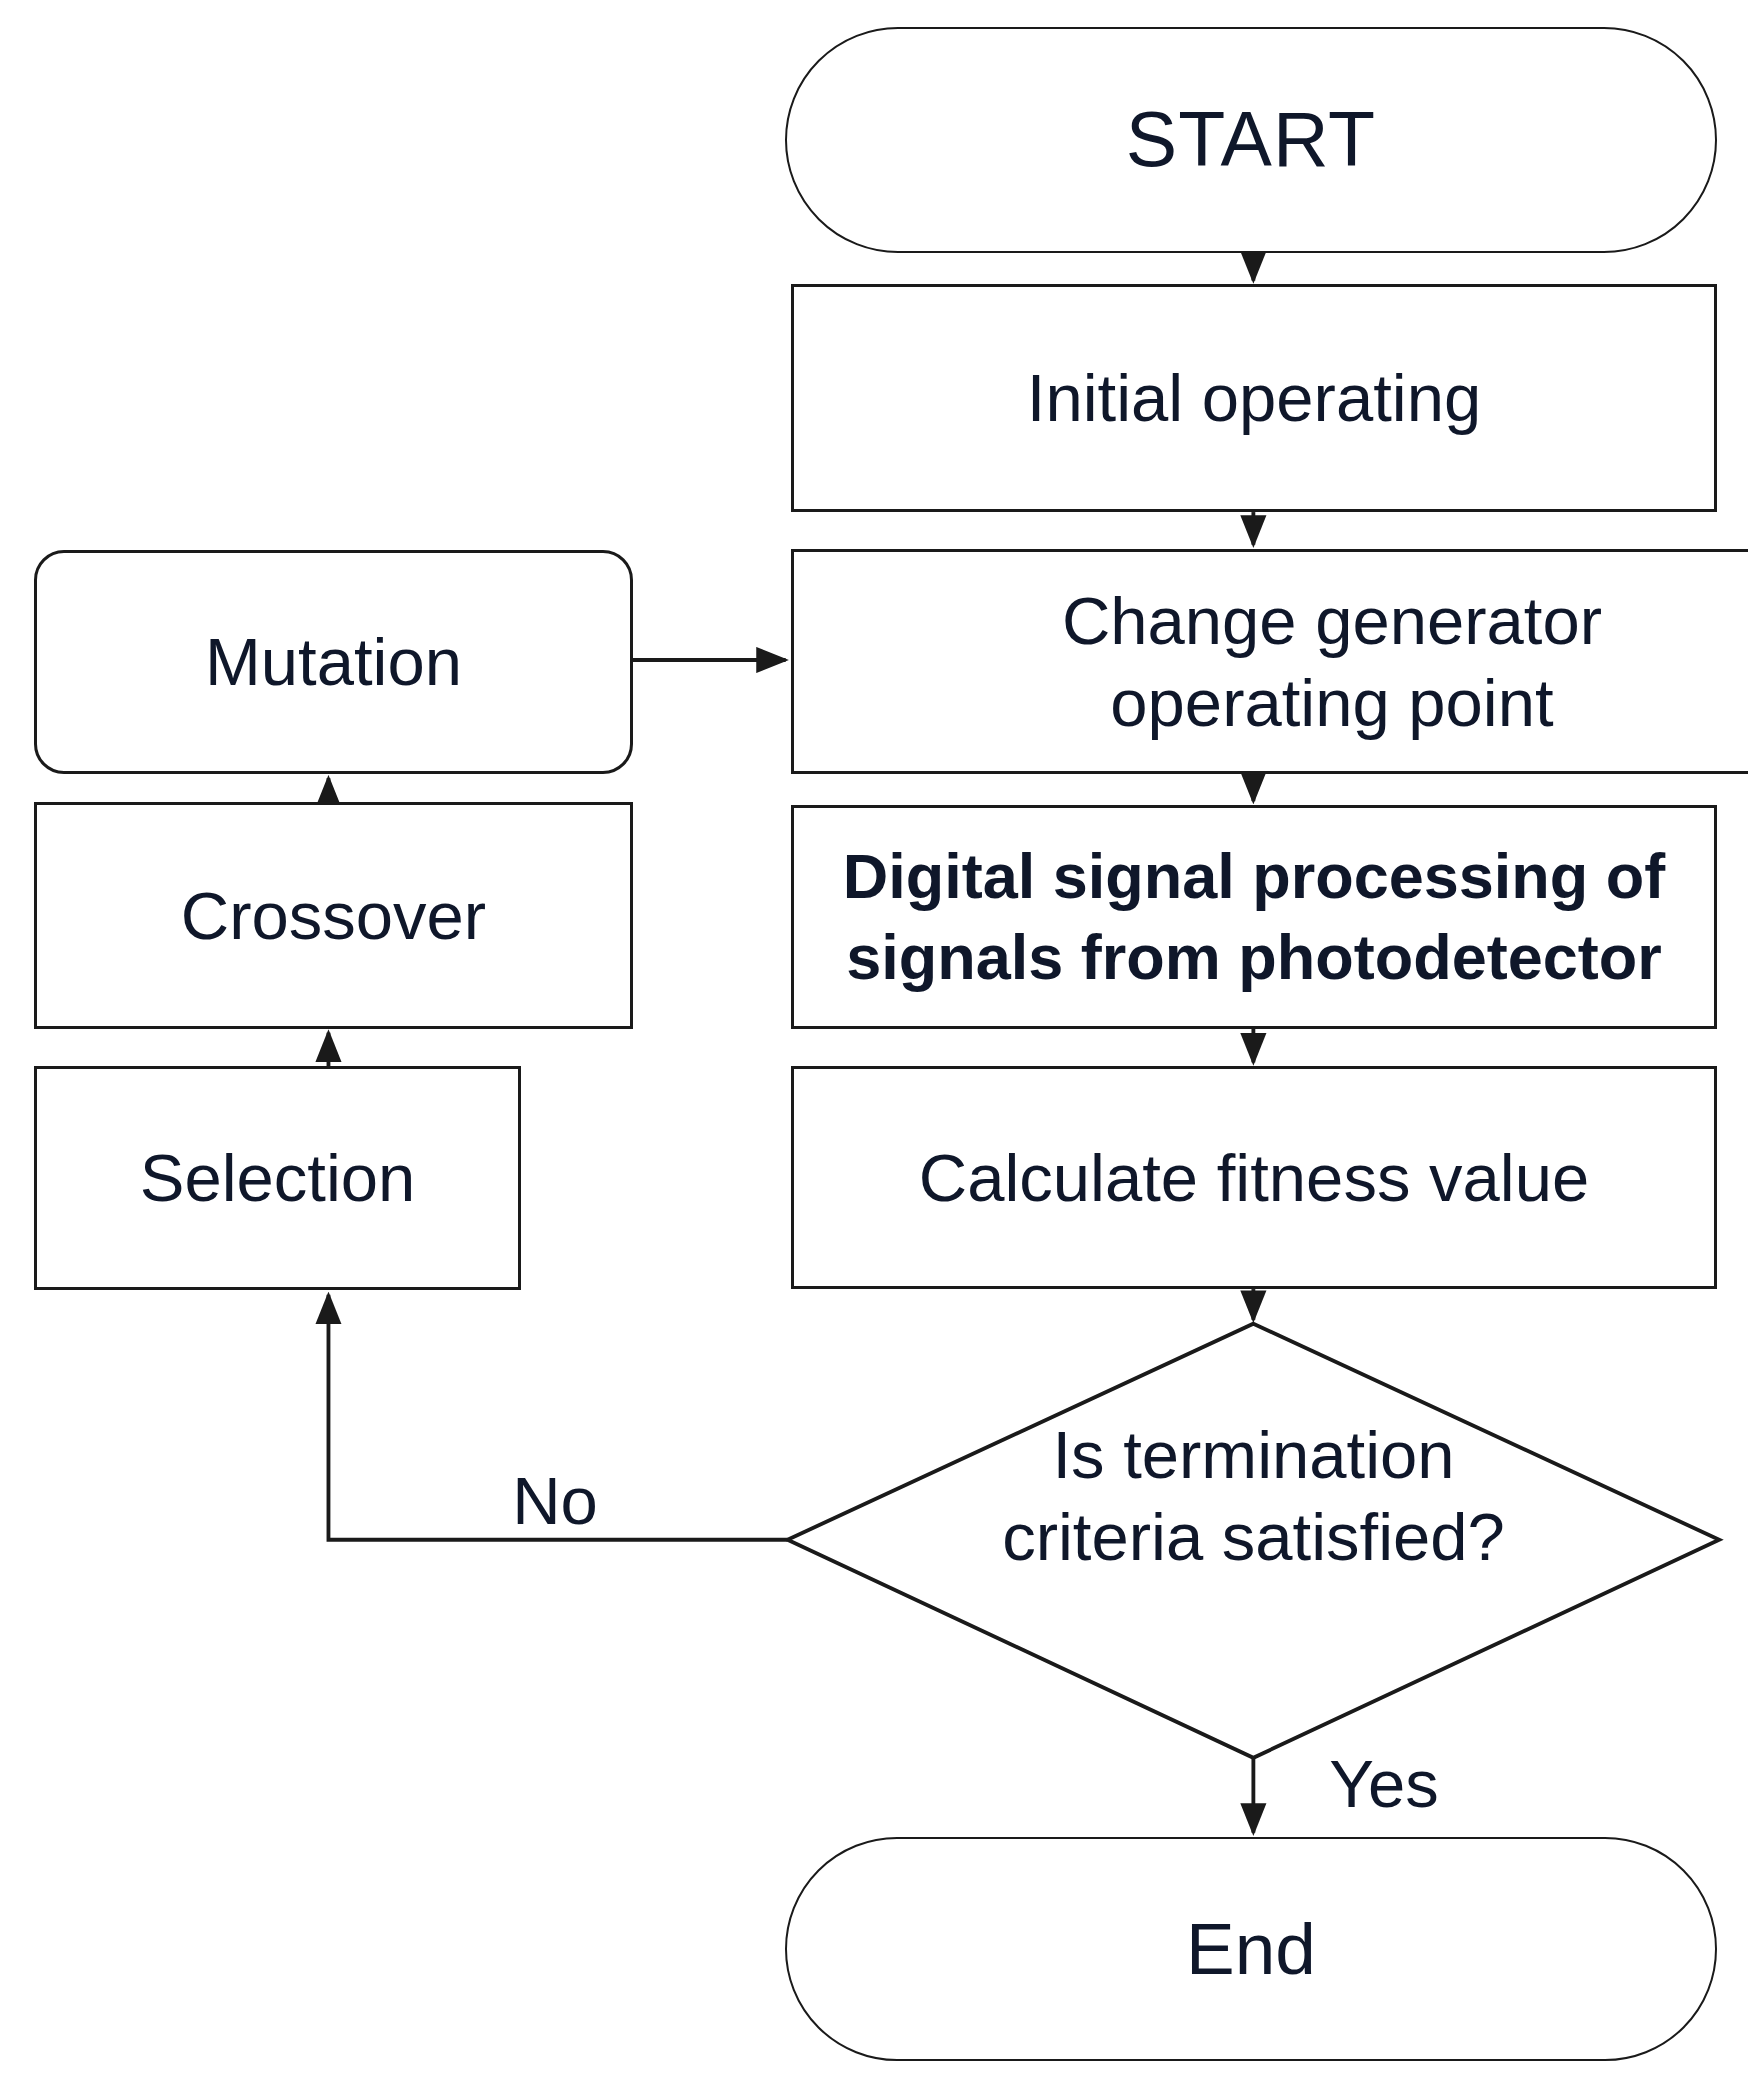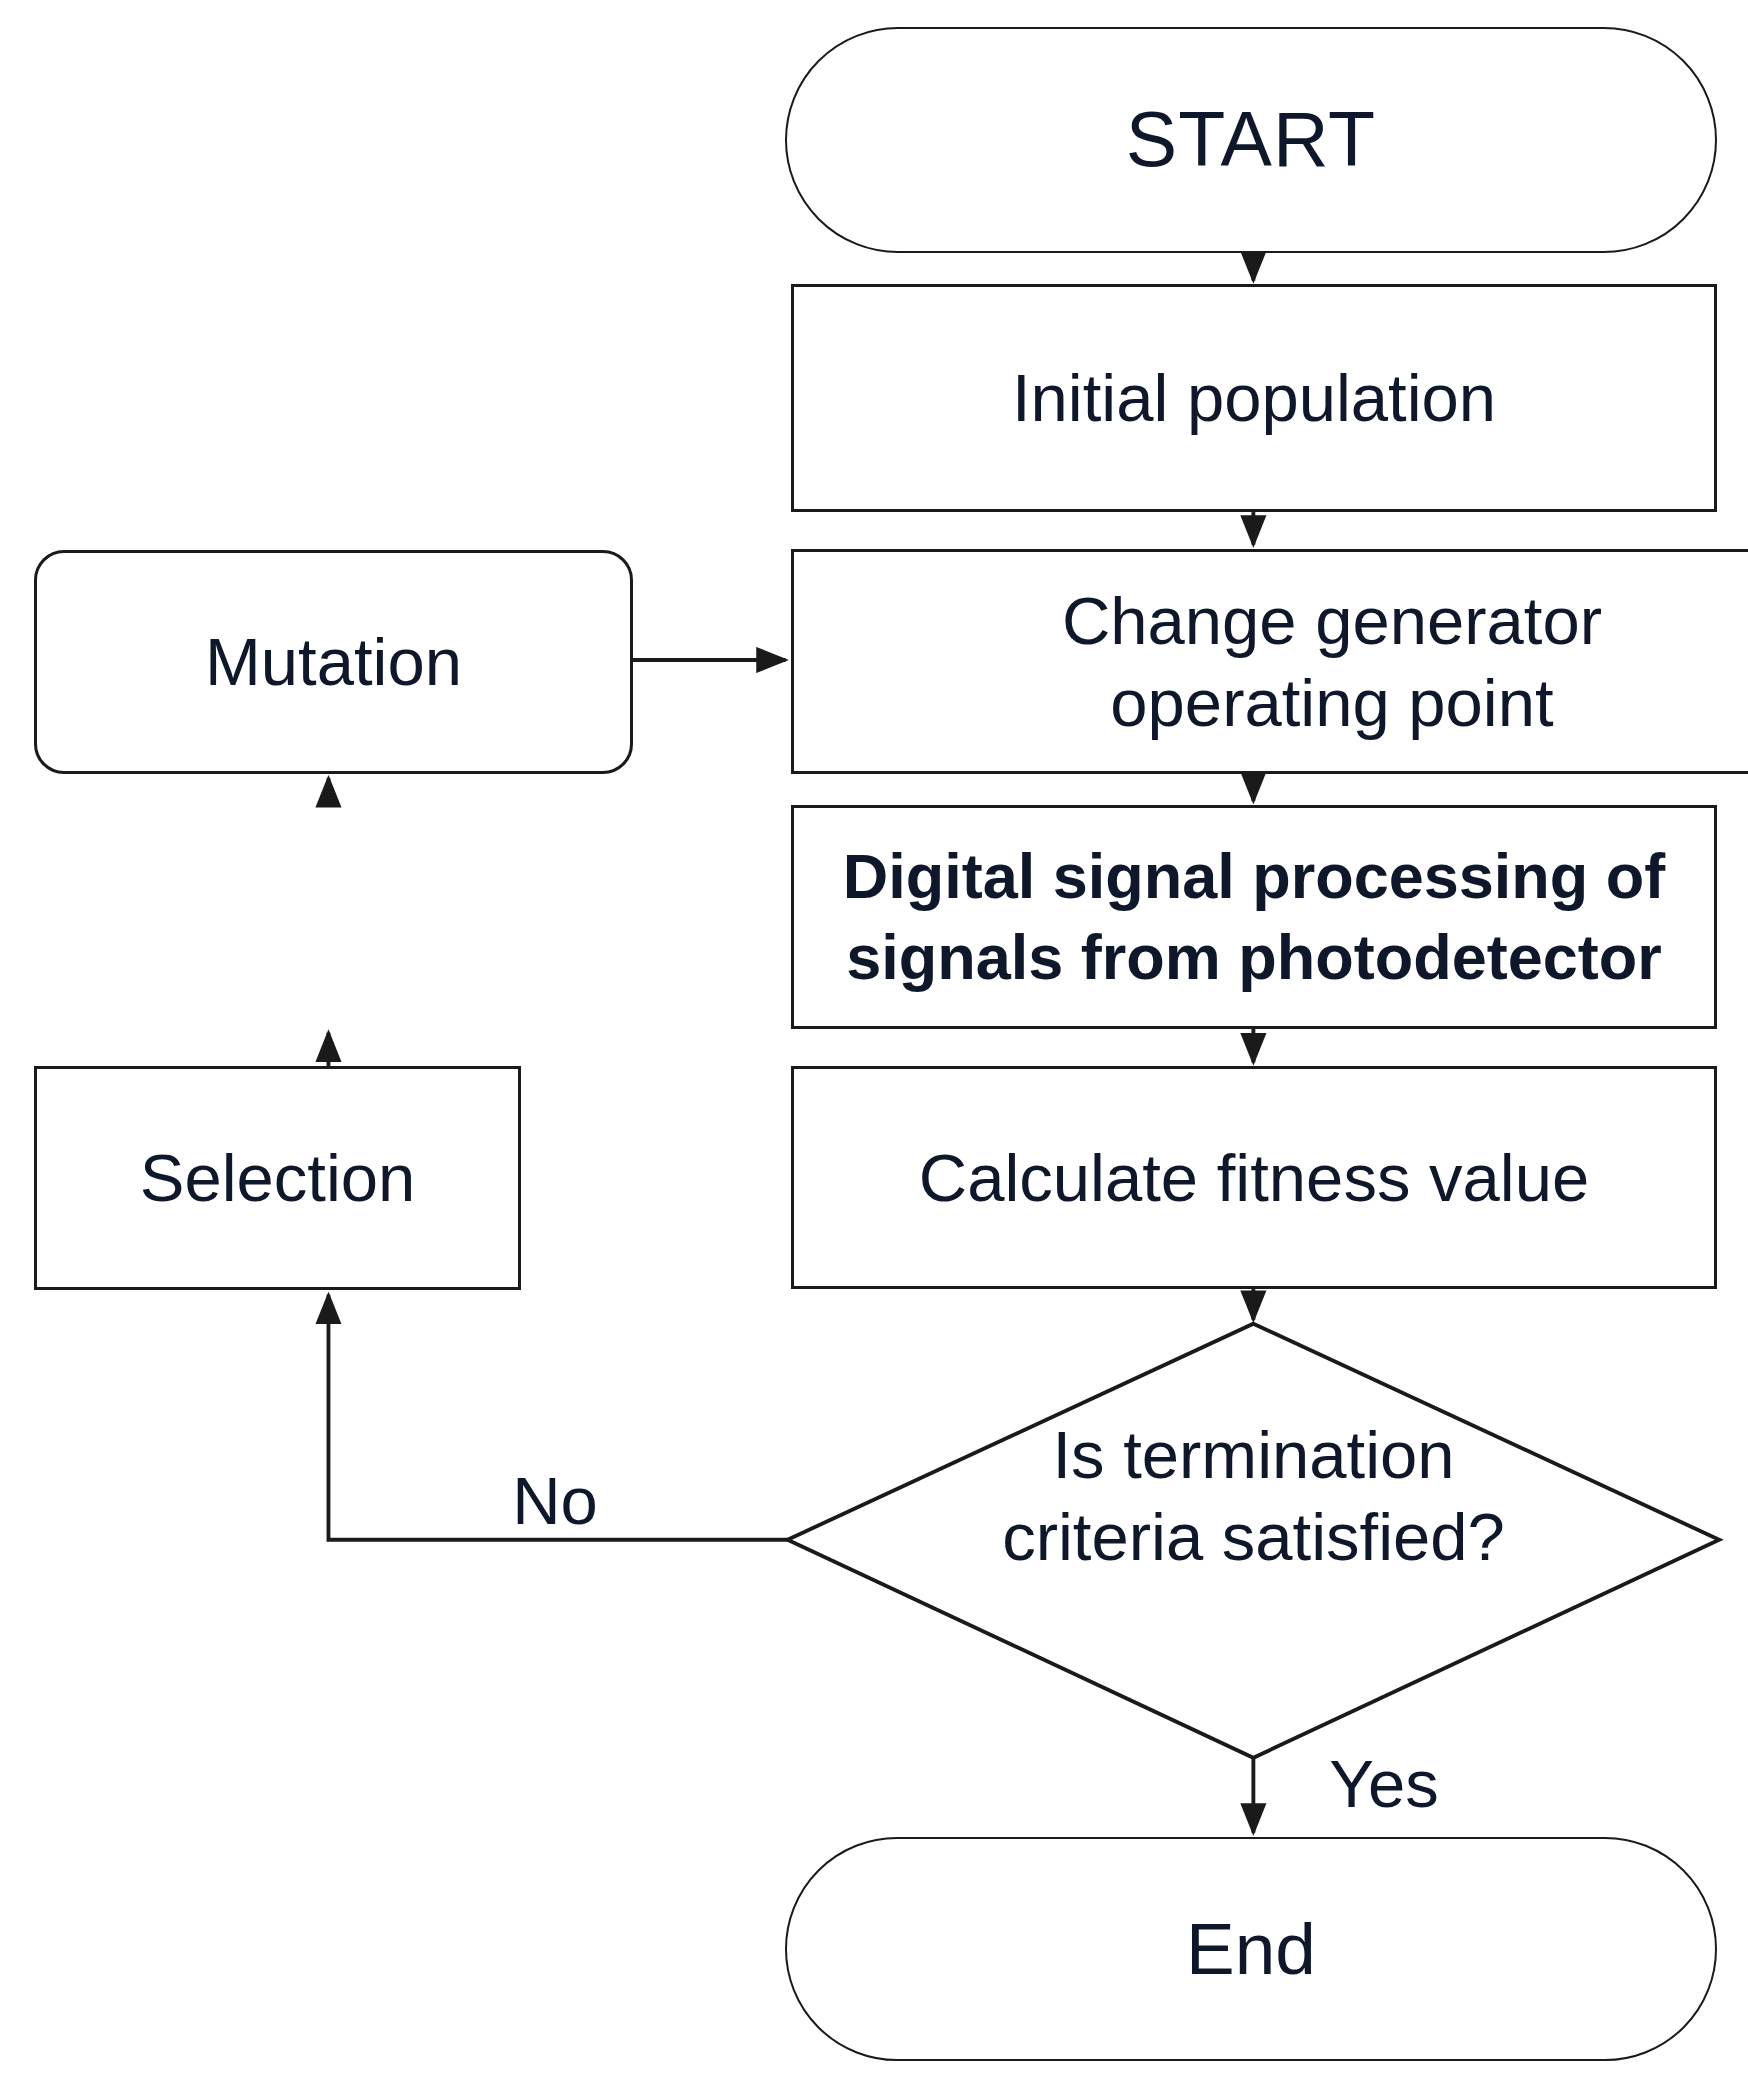--- a/index.html
+++ b/index.html
@@ -54,21 +54,21 @@
     <line x1="659" y1="687" x2="818" y2="687" stroke="#1a1a1a" stroke-width="4" marker-end="url(#ah)"></line>
 
     <polyline points="820,1603 342,1603 342,1348" fill="none" stroke="#1a1a1a" stroke-width="4" marker-end="url(#ah)"></polyline>
   </svg>
 
   <div class="node pill" style="left:785px;top:27px;width:932px;height:226px;">
     <span class="label-start">START</span>
   </div>
 
   <div class="node" style="left:791px;top:284px;width:926px;height:228px;">
-    <span>Initial population</span>
+    <span>Initial operating</span>
   </div>
 
   <div class="node" style="left:791px;top:549px;width:1082px;height:225px;">
     <span>Change generator</span>
     <span>operating point</span>
   </div>
 
   <div class="node small-text" style="left:791px;top:805px;width:926px;height:224px;font-weight:bold;">
     <span>Digital signal processing of</span>
     <span>signals from photodetector</span>
@@ -84,20 +84,23 @@
   </div>
 
   <div class="node pill" style="left:785px;top:1837px;width:932px;height:224px;">
     <span class="label-end">End</span>
   </div>
 
   <div class="node" style="left:34px;top:550px;width:599px;height:224px;border-radius:30px;">
     <span>Mutation</span>
   </div>
 
+  <div class="node" style="left:34px;top:802px;width:599px;height:227px;">
+    <span>Crossover</span>
+  </div>
 
   <div class="node" style="left:34px;top:1066px;width:487px;height:224px;">
     <span>Selection</span>
   </div>
 
   <div class="edge-label edge-label-no">No</div>
   <div class="edge-label edge-label-yes">Yes</div>
 
 </div>
 

